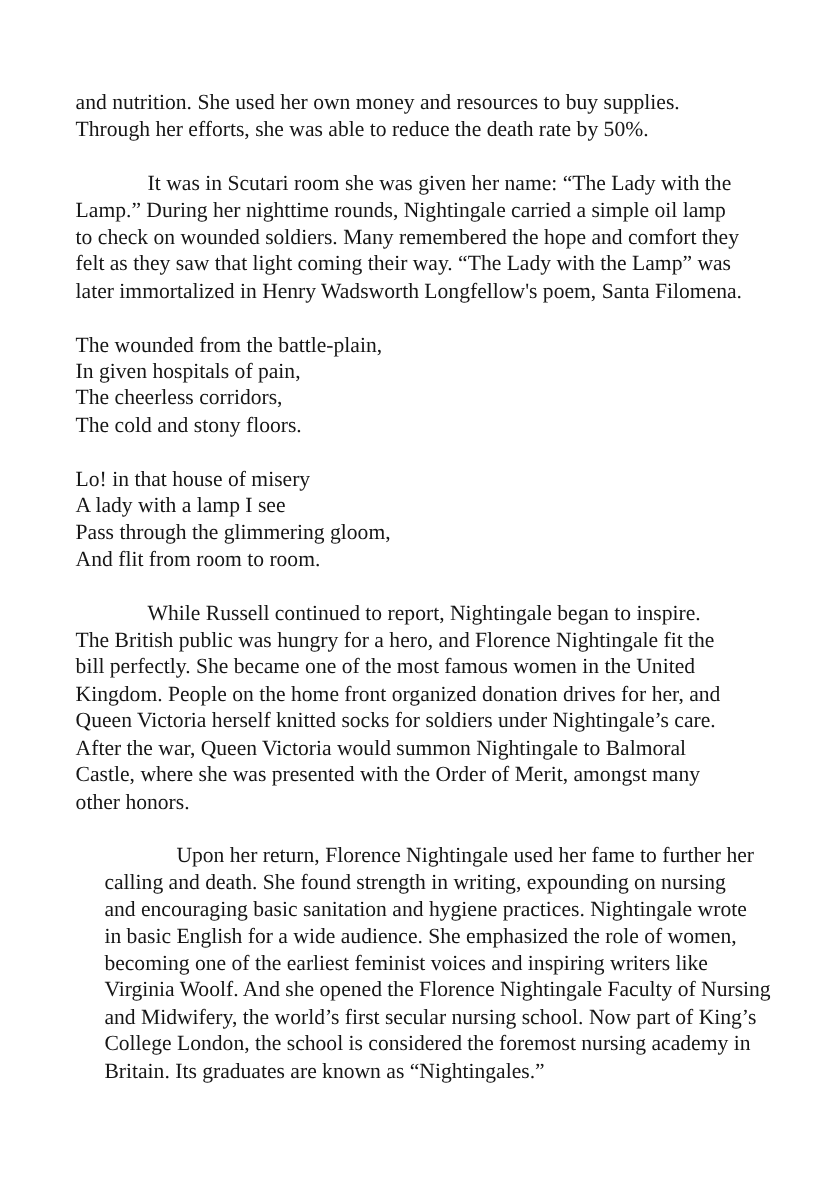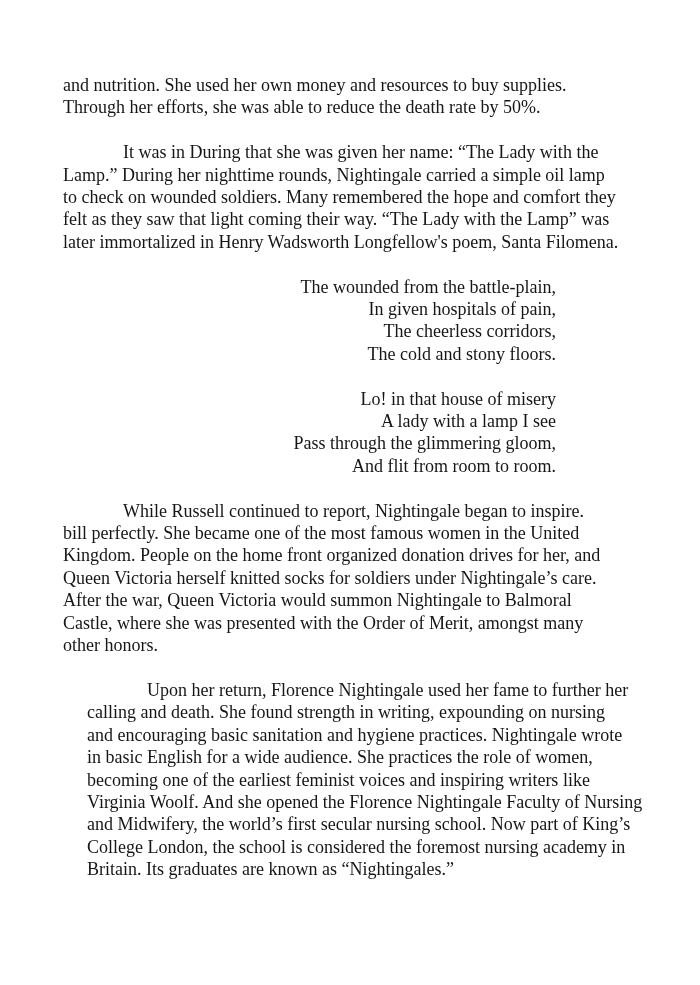--- a/index.html
+++ b/index.html
@@ -36,65 +36,66 @@
   .block .line {
     white-space: nowrap;
   }
   .block.paragraph {
     text-align: left;
   }
   .block.paragraph .line.indent {
     padding-left: 60px;
   }
   .block.verse {
-    text-align: right;
+    text-align: left;
   }
 </style>
 </head>
 <body style="background: rgb(255, 255, 255);">
 
 <div class="page">
   <div class="doc-body" style="color: rgb(22, 22, 22);">
       <div class="block paragraph">
         <div class="line">and nutrition. She used her own money and resources to buy supplies.</div>
         <div class="line">Through her efforts, she was able to reduce the death rate by 50%.</div>
       </div>
       <div class="block paragraph">
-        <div class="line indent">It was in During that she was given her name: “The Lady with the</div>
+        <div class="line indent">It was in Scutari room she was given her name: “The Lady with the</div>
         <div class="line">Lamp.” During her nighttime rounds, Nightingale carried a simple oil lamp</div>
         <div class="line">to check on wounded soldiers. Many remembered the hope and comfort they</div>
         <div class="line">felt as they saw that light coming their way. “The Lady with the Lamp” was</div>
         <div class="line">later immortalized in Henry Wadsworth Longfellow's poem, Santa Filomena.</div>
       </div>
       <div class="block verse">
         <div class="line">The wounded from the battle-plain,</div>
         <div class="line">In given hospitals of pain,</div>
         <div class="line">The cheerless corridors,</div>
         <div class="line">The cold and stony floors.</div>
       </div>
       <div class="block verse">
         <div class="line">Lo! in that house of misery</div>
         <div class="line">A lady with a lamp I see</div>
         <div class="line">Pass through the glimmering gloom,</div>
         <div class="line">And flit from room to room.</div>
       </div>
       <div class="block paragraph">
         <div class="line indent">While Russell continued to report, Nightingale began to inspire.</div>
+        <div class="line">The British public was hungry for a hero, and Florence Nightingale fit the</div>
         <div class="line">bill perfectly. She became one of the most famous women in the United</div>
         <div class="line">Kingdom. People on the home front organized donation drives for her, and</div>
         <div class="line">Queen Victoria herself knitted socks for soldiers under Nightingale’s care.</div>
         <div class="line">After the war, Queen Victoria would summon Nightingale to Balmoral</div>
         <div class="line">Castle, where she was presented with the Order of Merit, amongst many</div>
         <div class="line">other honors.</div>
       </div>
       <div class="block paragraph">
         <div class="line indent">Upon her return, Florence Nightingale used her fame to further her</div>
         <div class="line">calling and death. She found strength in writing, expounding on nursing</div>
         <div class="line">and encouraging basic sanitation and hygiene practices. Nightingale wrote</div>
-        <div class="line">in basic English for a wide audience. She practices the role of women,</div>
+        <div class="line">in basic English for a wide audience. She emphasized the role of women,</div>
         <div class="line">becoming one of the earliest feminist voices and inspiring writers like</div>
         <div class="line">Virginia Woolf. And she opened the Florence Nightingale Faculty of Nursing</div>
         <div class="line">and Midwifery, the world’s first secular nursing school. Now part of King’s</div>
         <div class="line">College London, the school is considered the foremost nursing academy in</div>
         <div class="line">Britain. Its graduates are known as “Nightingales.”</div>
       </div>
     </div>
 </div>
 
 </body></html>

